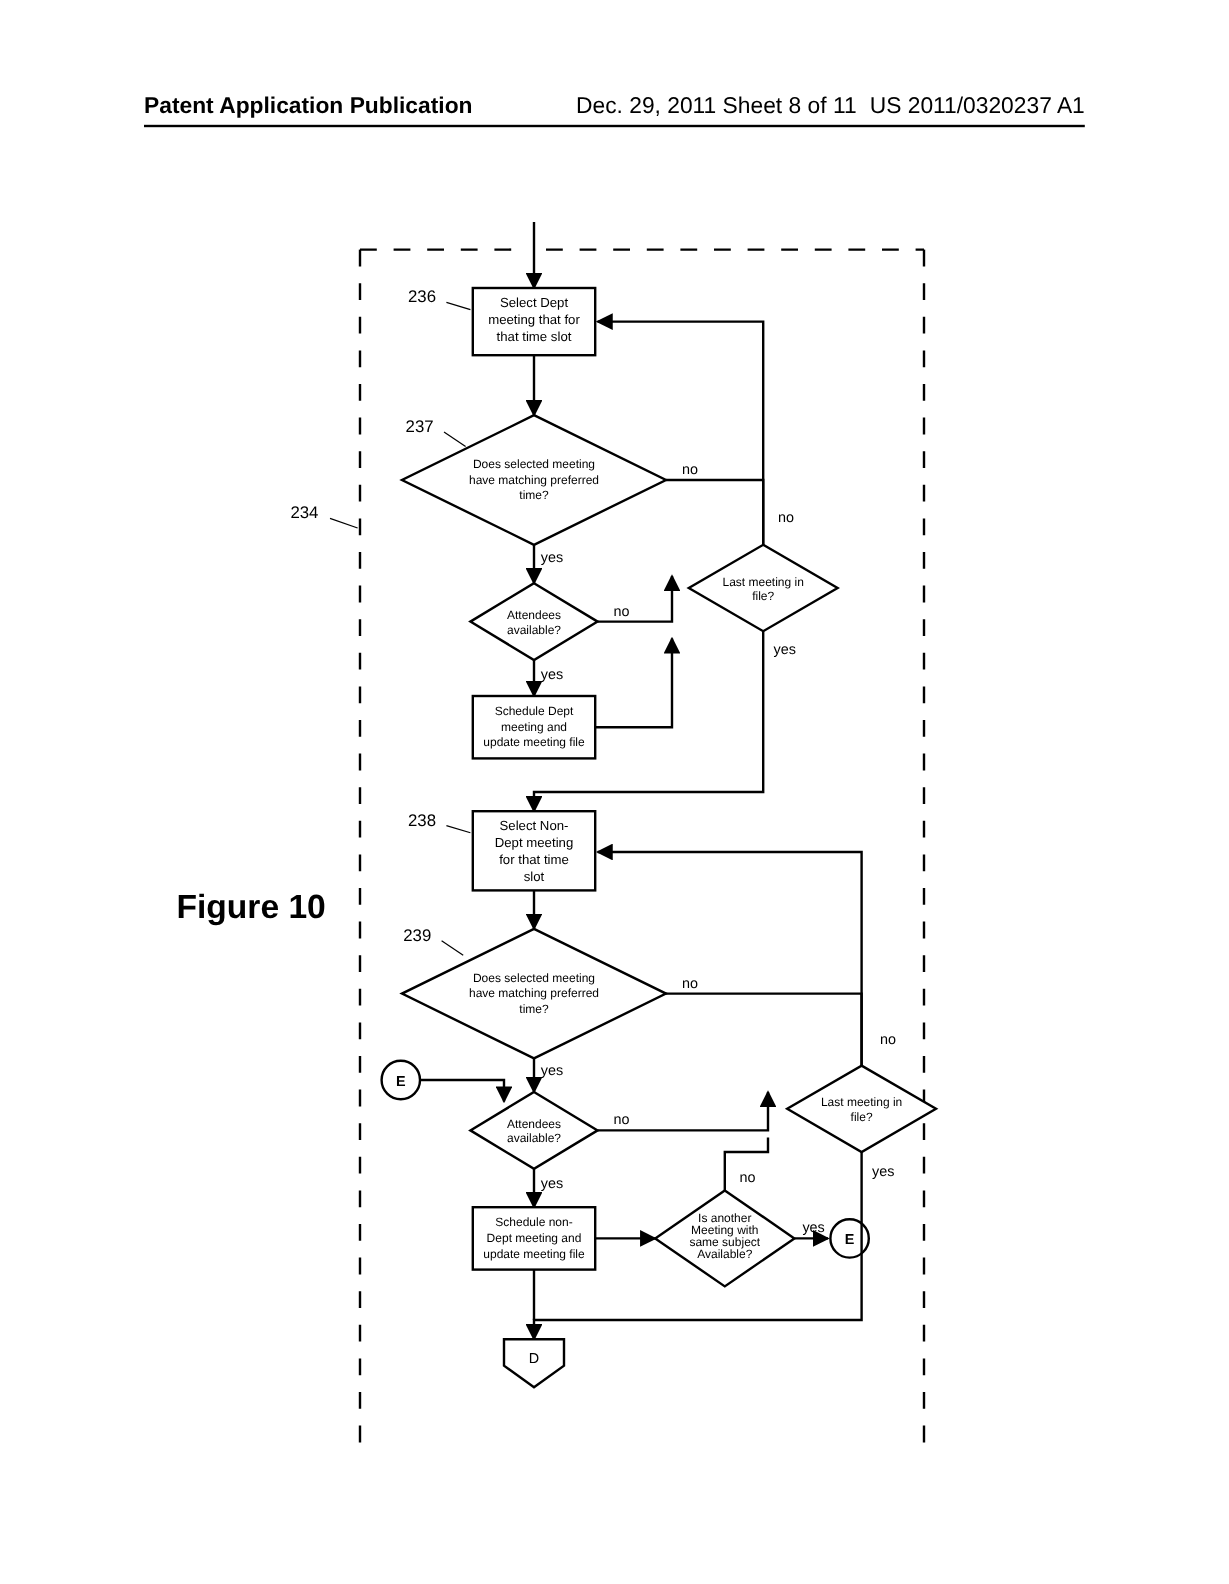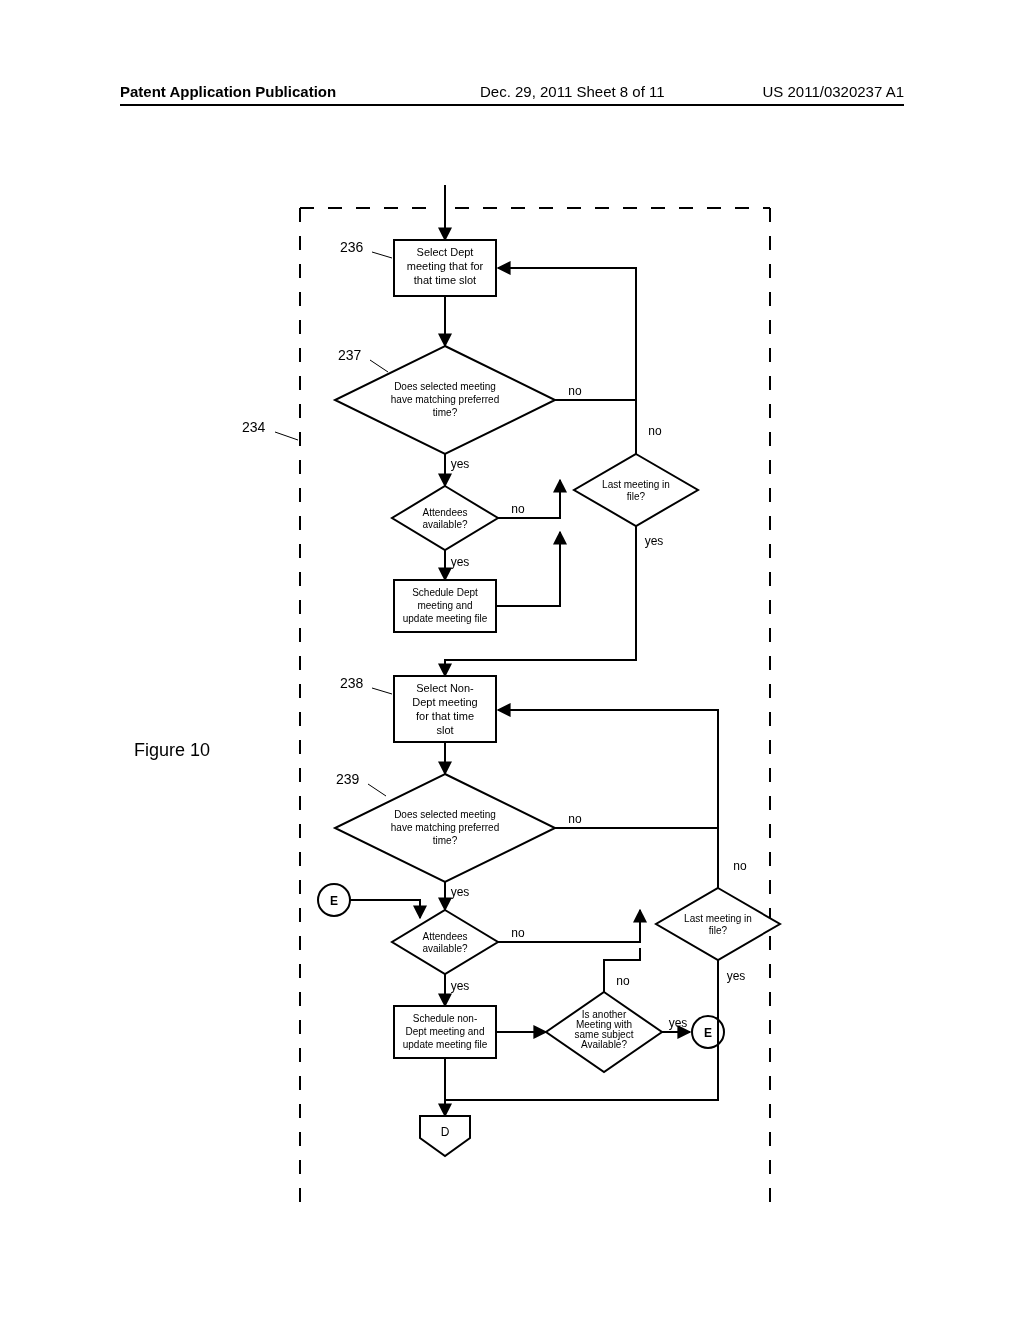--- a/index.html
+++ b/index.html
@@ -17,31 +17,31 @@
     width: 1024px;
     height: 1320px;
   }
   .header {
     position: absolute;
     top: 82px;
     left: 120px;
     right: 120px;
     border-bottom: 2px solid #000;
     height: 22px;
-    font-size: 15px;
+    font-size: 19px;
   }
   .header .left  { position:absolute; left:0;  bottom:4px; font-weight:bold; }
   .header .mid   { position:absolute; left:360px; bottom:4px; }
   .header .right { position:absolute; right:0; bottom:4px; }
   .figlabel {
     position: absolute;
-    left: 134px;
+    left: 147px;
     top: 740px;
-    font-size: 18px;
-    font-weight: normal;
+    font-size: 28px;
+    font-weight: bold;
   }
   svg { position:absolute; left:0; top:0; }
   .boxtext { font-size:11px; text-anchor:middle; }
   .dtext   { font-size:10px; text-anchor:middle; }
   .lbl     { font-size:12px; text-anchor:middle; }
   .refnum  { font-size:14px; }
 </style>
 </head>
 <body>
 

